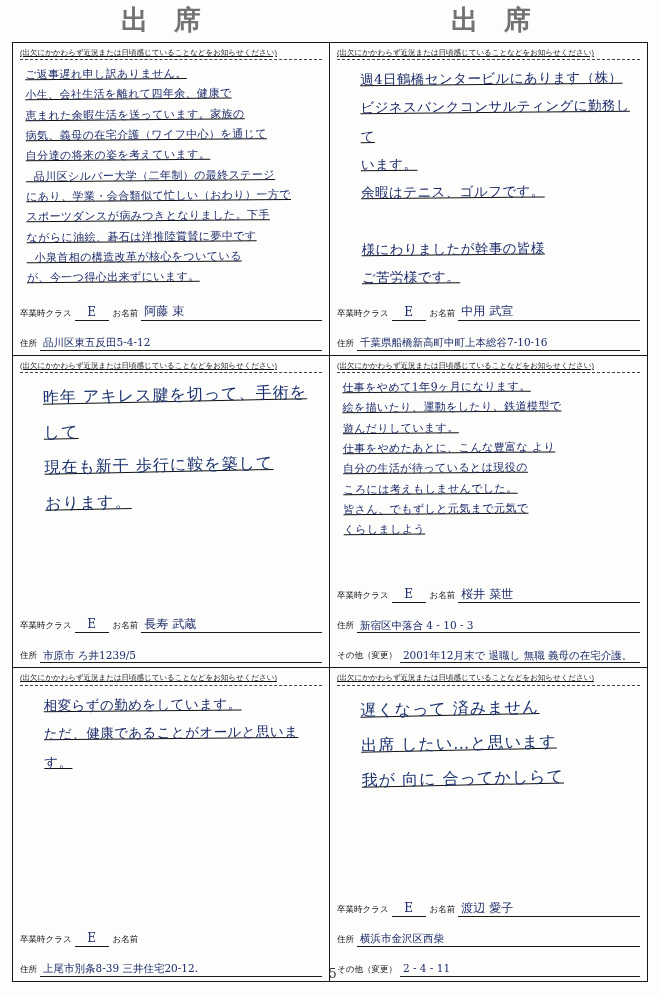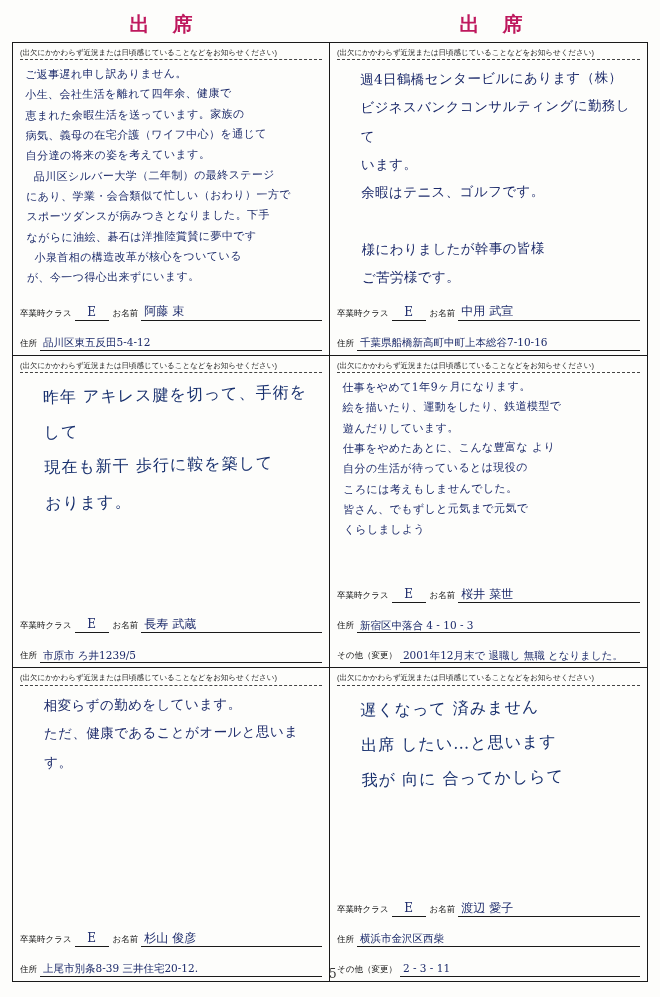--- a/index.html
+++ b/index.html
@@ -21,36 +21,37 @@
   }
   
   .top-headers {
     display: flex;
     height: 42px;
     align-items: flex-end;
   }
   .top-header {
     width: 50%;
     text-align: center;
-    font-size: 20px;
+    font-size: 27px;
     letter-spacing: 8px;
     font-weight: 700;
     font-family: "DejaVu Serif", serif;
     padding-bottom: 4px;
-    color: #be185d;
+    color: #737373;
   }
   
   .grid {
     position: relative;
     margin: 0 12px;
     border: 1.5px solid #1a1a1a;
     height: 940px;
     display: grid;
     grid-template-columns: 1fr 1fr;
     grid-template-rows: 1fr 1fr 1fr;
+    text-decoration: underline;
   }
   .cell {
     position: relative;
     border-right: 1.5px solid #1a1a1a;
     border-bottom: 1.5px solid #1a1a1a;
     padding: 5px 7px 4px 7px;
     overflow: hidden;
   }
   .cell:nth-child(2n) { border-right: none; }
   .cell:nth-child(5), .cell:nth-child(6) { border-bottom: none; }
@@ -256,37 +257,36 @@
           <span class="field-label">お名前</span>
           <span class="field-val">桜井 菜世</span>
         </div>
         <div class="field-row">
           <span class="field-label">住所</span>
           <span class="field-val small">新宿区中落合 4 - 10 - 3</span>
         </div>
         <div class="field-row">
           <span class="field-label">その他（変更）</span>
           <span class="field-val small">2001年12月末で 退職し
-無職 となりました。</span>
+無職 義母の在宅介護。</span>
         </div>
       </div>
     </div>
 
     <div class="cell">
       <div class="note">(出欠にかかわらず近況または日頃感じていることなどをお知らせください)</div>
       <div class="body-area">
         <div class="hand large ink-indent">相変らずの勤めをしています。
 ただ、健康であることがオールと思います。</div>
       </div>
       <div class="fields">
         <div class="field-row">
           <span class="field-label">卒業時クラス</span>
           <span class="classbox">E</span>
           <span class="field-label">お名前</span>
-          <span class="field-val">杉山 俊彦</span>
         </div>
         <div class="field-row">
           <span class="field-label">住所</span>
           <span class="field-val small">上尾市別条8-39 三井住宅20-12.</span>
         </div>
       </div>
     </div>
 
     <div class="cell">
       <div class="note">(出欠にかかわらず近況または日頃感じていることなどをお知らせください)</div>
@@ -301,21 +301,21 @@
           <span class="classbox">E</span>
           <span class="field-label">お名前</span>
           <span class="field-val">渡辺 愛子</span>
         </div>
         <div class="field-row">
           <span class="field-label">住所</span>
           <span class="field-val small">横浜市金沢区西柴</span>
         </div>
         <div class="field-row">
           <span class="field-label">その他（変更）</span>
-          <span class="field-val small">2 - 3 - 11</span>
+          <span class="field-val small">2 - 4 - 11</span>
         </div>
       </div>
     </div>
 
   </div>
 
   <div class="page-num">5</div>
 </div>
 
 </body></html>

